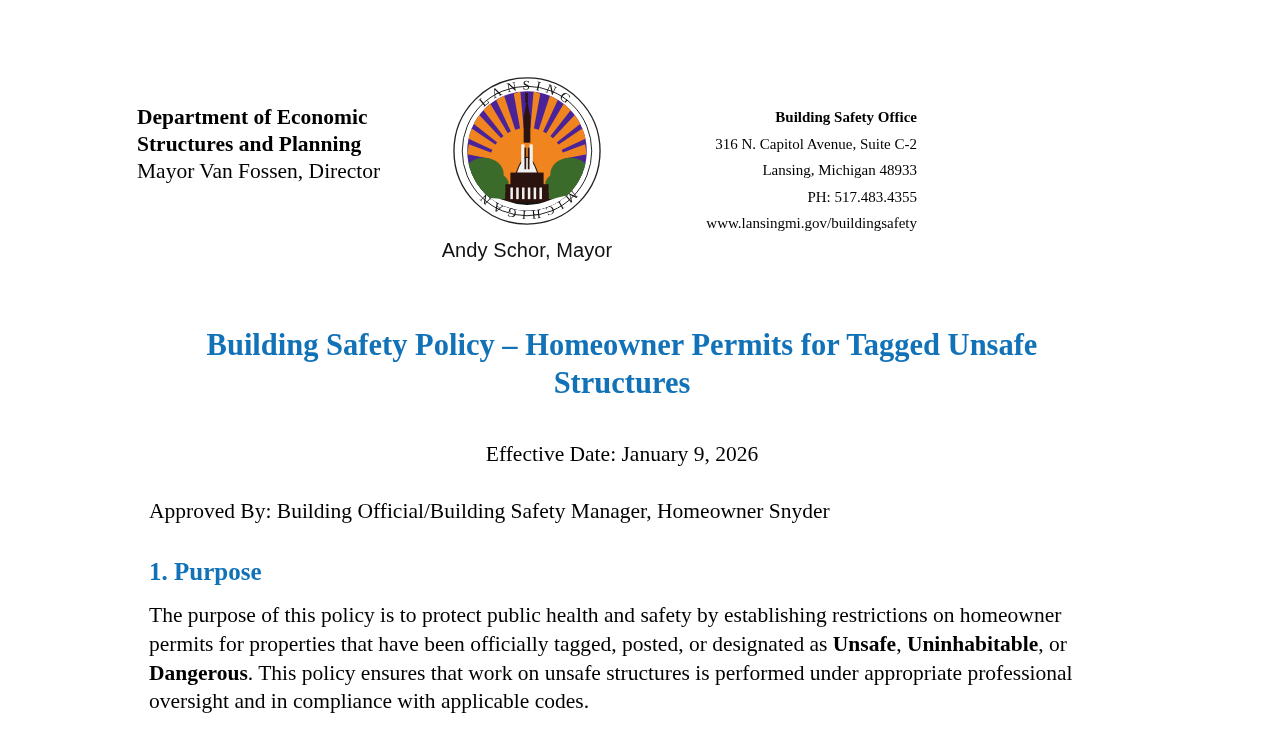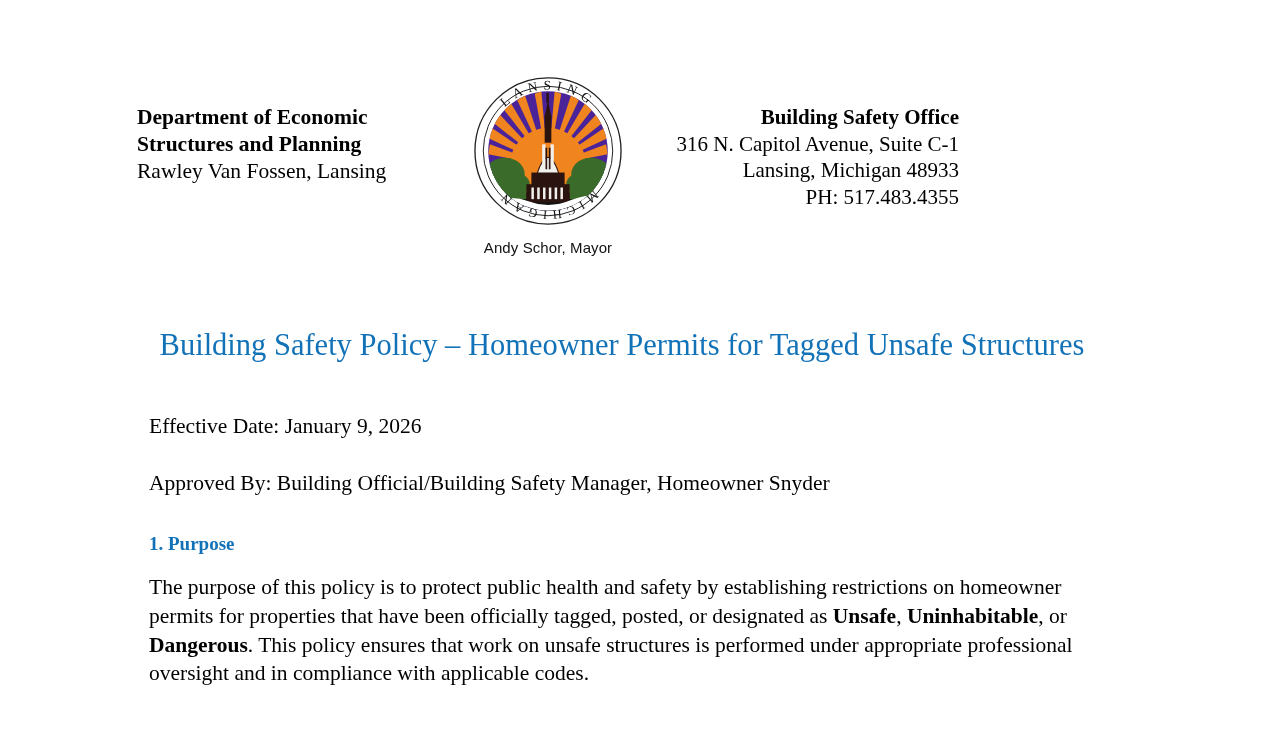--- a/index.html
+++ b/index.html
@@ -44,68 +44,68 @@
   .lh-left .b { font-weight: bold; }
 
   .lh-center {
     width: 230px;
     text-align: center;
     margin-top: -36px;
   }
 
   .lh-right {
     width: 340px;
-    margin-right: 62px;
+    margin-right: 104px;
     text-align: right;
-    font-size: 21px;
+    font-size: 15px;
     line-height: 26.6px;
   }
   .lh-right .b { font-weight: bold; }
 
   
   .seal-wrap { display: inline-block; }
   .seal-caption {
     font-family: "Liberation Sans", "DejaVu Sans", sans-serif;
-    font-size: 15px;
+    font-size: 20px;
     color: #111111;
     text-align: center;
     margin-top: 1px;
     letter-spacing: 0.1px;
   }
 
   
   .content {
     position: absolute;
     left: 149px;
     top: 326px;
     width: 946px;
   }
 
   .doc-title {
     color: #1272b8;
-    font-weight: normal;
+    font-weight: bold;
     font-size: 30.5px;
     line-height: 38px;
     text-align: center;
     margin: 0 0 0 0;
     padding: 0 4px;
   }
 
   .meta {
     font-size: 21.5px;
     line-height: 28px;
     margin: 0;
   }
-  .meta-1 { margin-top: 48px; }
+  .meta-1 { margin-top: 38px; text-align: center; }
   .meta-2 { margin-top: 29px; }
 
   .section-heading {
     color: #1272b8;
     font-weight: bold;
-    font-size: 19px;
+    font-size: 25px;
     line-height: 30px;
     margin: 32px 0 0 0;
   }
 
   .para {
     font-size: 21.5px;
     line-height: 28.8px;
     margin: 14px 0 0 0;
     text-align: left;
   }
@@ -114,21 +114,21 @@
 </head>
 <body>
 
 <div class="page">
 
   <div class="letterhead">
 
     <div class="lh-left">
       <div class="b">Department of Economic</div>
       <div class="b">Structures and Planning</div>
-      <div>Rawley Van Fossen, Lansing</div>
+      <div>Mayor Van Fossen, Director</div>
     </div>
 
     <div class="lh-center">
       <div class="seal-wrap">
         <svg width="166" height="166" viewBox="0 0 200 200">
           <defs>
             <clipPath id="innerClip">
               <circle cx="100" cy="100" r="72"></circle>
             </clipPath>
             <path id="topArc" d="M 26,100 A 74,74 0 0 1 174,100" fill="none"></path>
@@ -213,23 +213,24 @@
           <text font-family="Liberation Serif, serif" font-size="15" fill="#111111" letter-spacing="6">
             <textPath href="#botArc" startOffset="50%" text-anchor="middle">MICHIGAN</textPath>
           </text>
         </svg>
       </div>
       <div class="seal-caption">Andy Schor, Mayor</div>
     </div>
 
     <div class="lh-right">
       <div class="b">Building Safety Office</div>
-      <div>316 N. Capitol Avenue, Suite C-1</div>
+      <div>316 N. Capitol Avenue, Suite C-2</div>
       <div>Lansing, Michigan 48933</div>
       <div>PH: 517.483.4355</div>
+      <div>www.lansingmi.gov/buildingsafety</div>
     </div>
   </div>
 
   <div class="content">
 
     <h1 class="doc-title">Building Safety Policy – Homeowner Permits for Tagged Unsafe Structures</h1>
 
     <p class="meta meta-1">Effective Date:  January 9, 2026</p>
 
     <p class="meta meta-2">Approved By: Building Official/Building Safety Manager, Homeowner Snyder</p>

